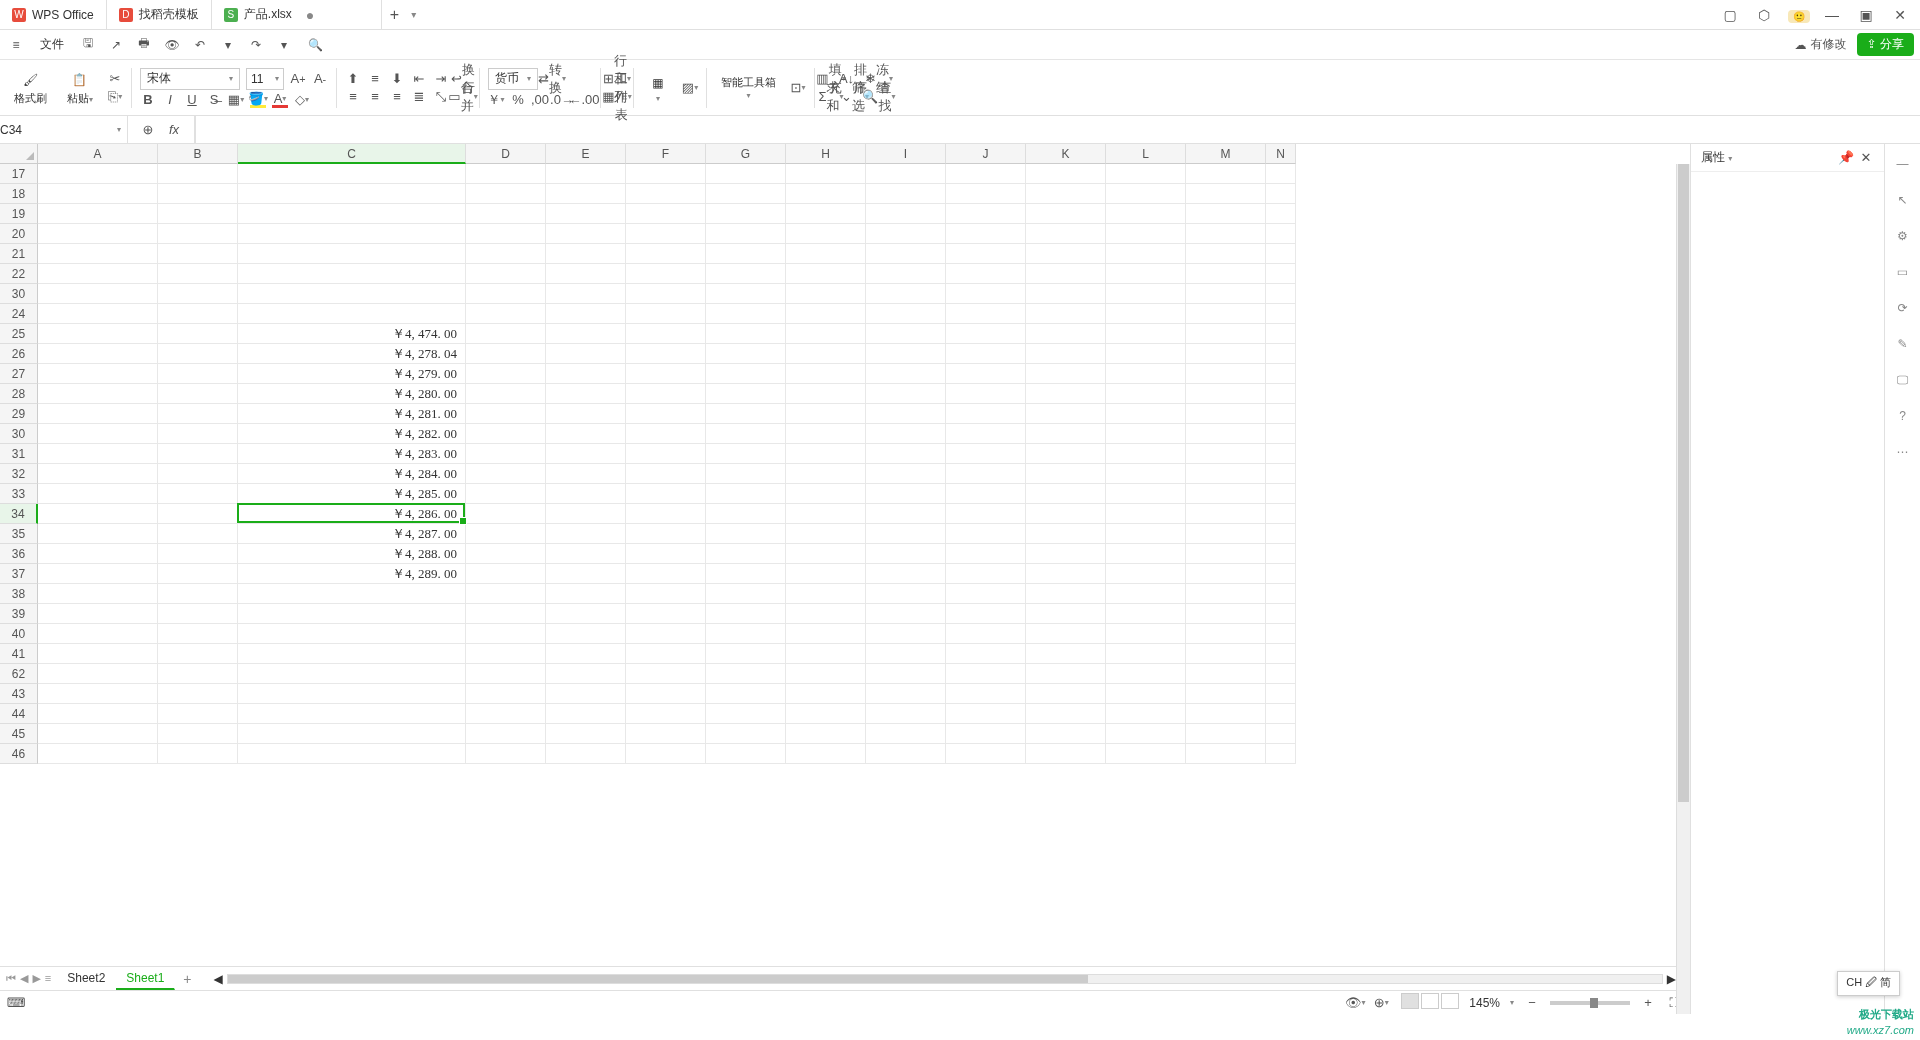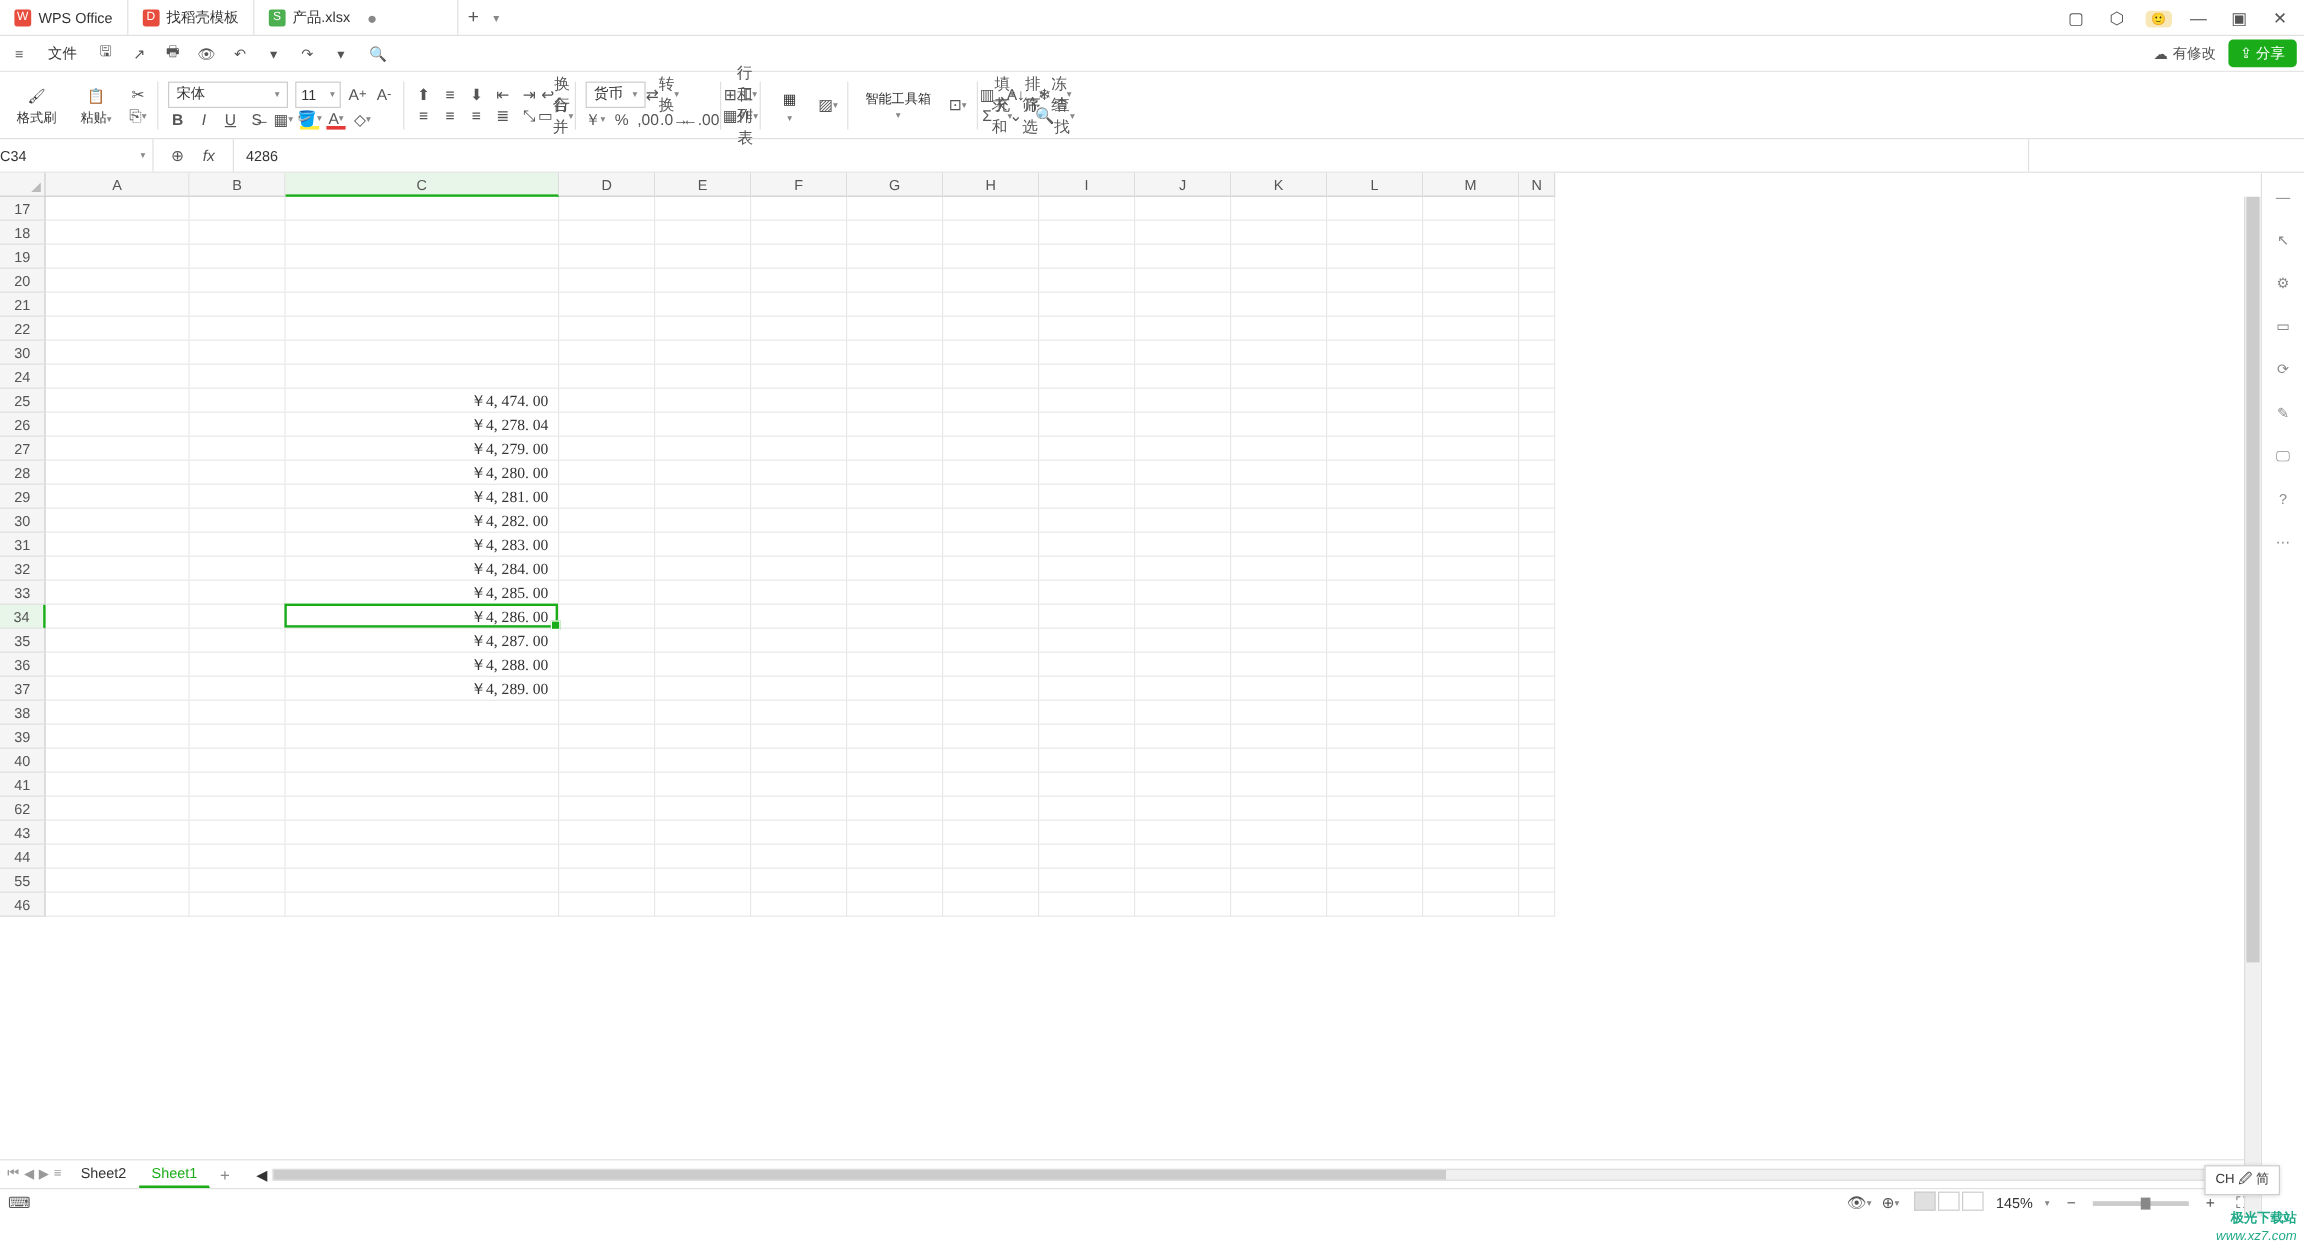--- a/index.html
+++ b/index.html
@@ -300,21 +300,20 @@
 
 <div class="fx-row">
   <div class="name-box">
     <span>C34</span>
     <span class="dd">▾</span>
   </div>
   <div class="fx-icons">
     <span class="ico16">⊕</span>
     <span class="ico16" style="font-style:italic">fx</span>
   </div>
-  <div class="fx-input">4286</div>
   <div style="width:230px;border-left:1px solid #e0e0e0;height:100%"></div>
 </div>
 
 <div class="workspace">
   <div class="grid-zone">
 
     <div style="display:flex">
       <div class="corner"></div>
       <div class="col-headers" id="col-headers">
           <div class="col-head" style="width: 120px;">A</div>
@@ -356,21 +355,21 @@
           <div class="row-head">35</div>
           <div class="row-head">36</div>
           <div class="row-head">37</div>
           <div class="row-head">38</div>
           <div class="row-head">39</div>
           <div class="row-head">40</div>
           <div class="row-head">41</div>
           <div class="row-head">62</div>
           <div class="row-head">43</div>
           <div class="row-head">44</div>
-          <div class="row-head">55</div>
+          <div class="row-head">45</div>
           <div class="row-head">46</div>
         </div>
       <div class="cells" id="cells" style="flex:1">
           <div class="cell" style="left: 0px; top: 0px; width: 120px;"></div>
           <div class="cell" style="left: 120px; top: 0px; width: 80px;"></div>
           <div class="cell" style="left: 200px; top: 0px; width: 228px;"></div>
           <div class="cell" style="left: 428px; top: 0px; width: 80px;"></div>
           <div class="cell" style="left: 508px; top: 0px; width: 80px;"></div>
           <div class="cell" style="left: 588px; top: 0px; width: 80px;"></div>
           <div class="cell" style="left: 668px; top: 0px; width: 80px;"></div>
@@ -826,20 +825,29 @@
         <span>145%</span>
           <span class="dd">▾</span>
         <span class="ico16">−</span>
         <div class="zoom-slider"></div>
         <span class="ico16">+</span>
         <span class="ico16">⛶</span>
       </div>
     </div>
   </div>
 
+  <div class="props-panel">
+    <div class="props-head">
+      <span><span>属性</span> <span class="dd">▾</span></span>
+      <span>
+        <span class="ico16">📌</span>
+        <span class="ico16">✕</span>
+      </span>
+    </div>
+  </div>
 
   <div class="sidepanel">
     <span class="sico">—</span>
     <span class="sico">↖</span>
     <span class="sico">⚙</span>
     <span class="sico">▭</span>
     <span class="sico">⟳</span>
     <span class="sico">✎</span>
     <span class="sico">🖵</span>
     <span class="sico">?</span>

